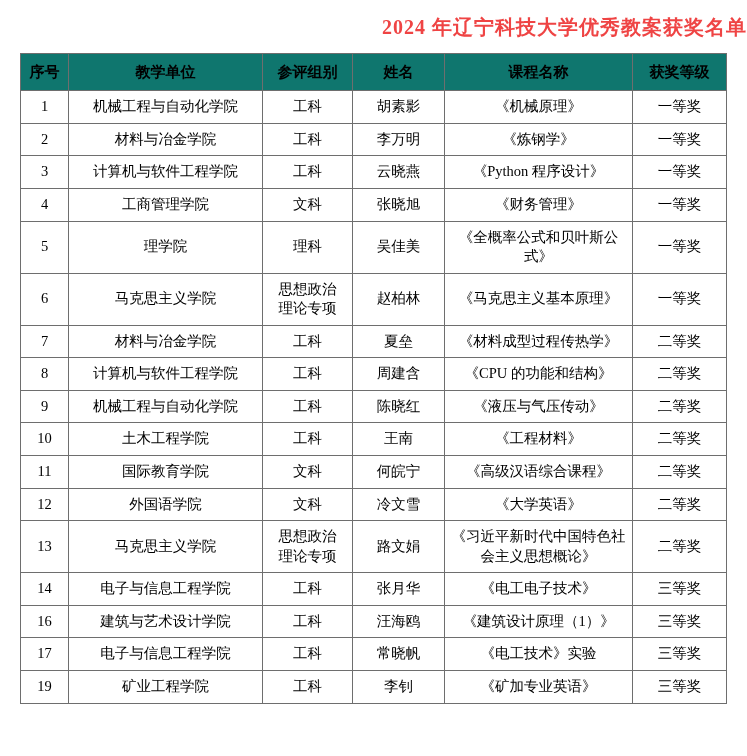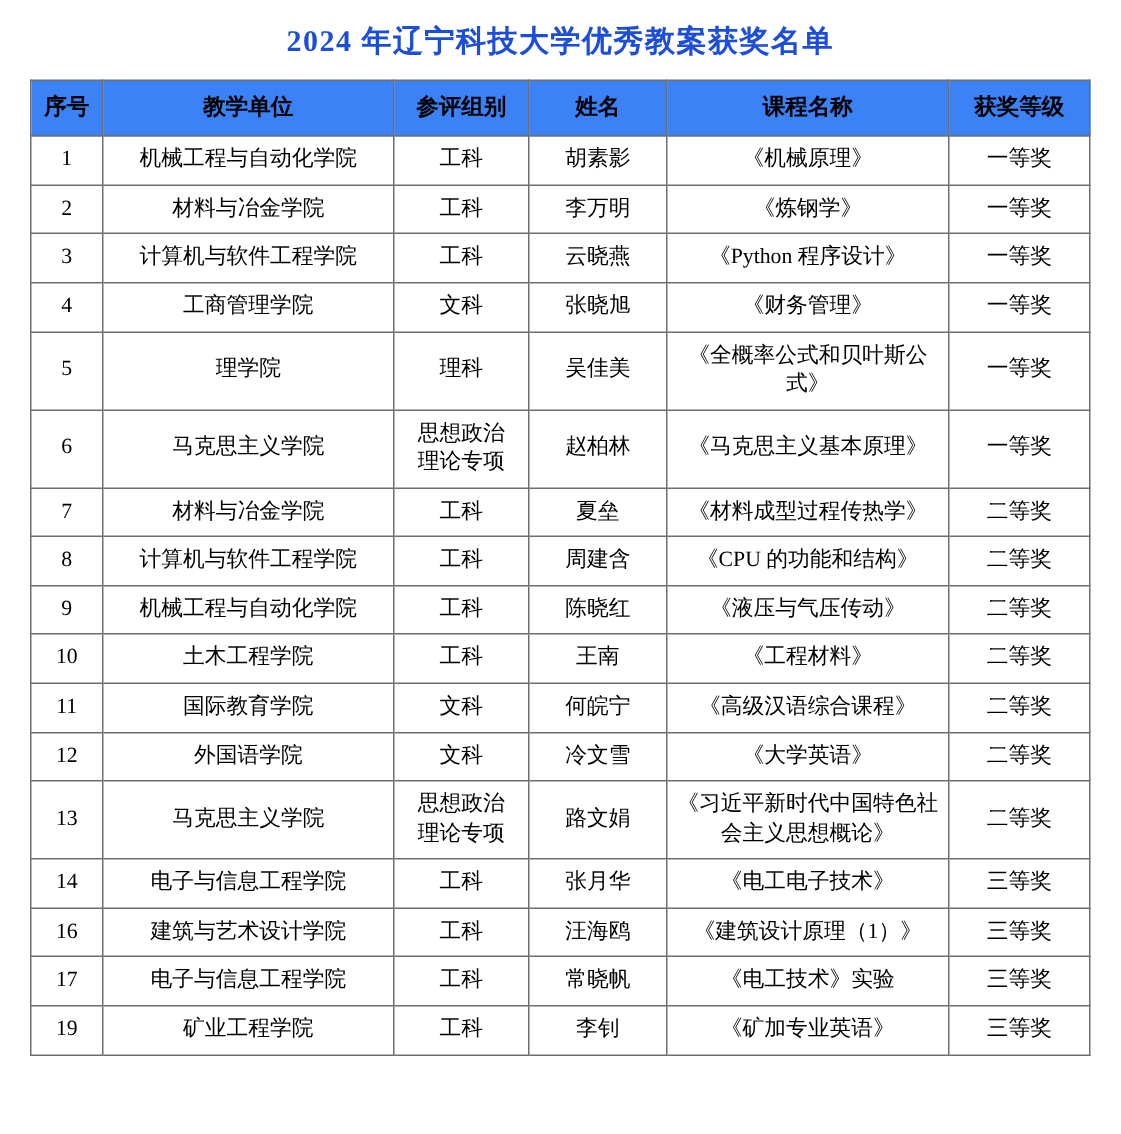--- a/index.html
+++ b/index.html
@@ -12,46 +12,46 @@
     min-height: 756px;
     font-family: "Liberation Serif", "DejaVu Serif", serif;
     color: #000000;
   }
   .page {
     width: 747px;
     box-sizing: border-box;
     padding: 0;
   }
   .doc-title {
-    text-align: center;
+    text-align: right;
     font-family: "Liberation Serif", "DejaVu Serif", serif;
     font-size: 20px;
     font-weight: bold;
     letter-spacing: 1px;
     padding: 14px 0 12px 0;
-    color: #1d4ed8;
+    color: #ef4444;
   }
   table.award-table {
     border-collapse: collapse;
     margin: 0 auto;
     width: 706px;
     table-layout: fixed;
   }
   table.award-table th,
   table.award-table td {
     border: 1px solid #6e6e6e;
     text-align: center;
     vertical-align: middle;
     font-size: 14.5px;
     line-height: 1.35;
     padding: 6px 2px;
     word-break: break-all;
   }
   table.award-table thead th {
-    background: #3b82f6;
+    background: #0f766e;
     font-weight: bold;
     font-size: 15px;
     padding: 8px 2px;
   }
   .col-seq { width: 48px; }
   .col-unit { width: 194px; }
   .col-group { width: 90px; }
   .col-name { width: 92px; }
   .col-course { width: 188px; }
   .col-level { width: 94px; }

